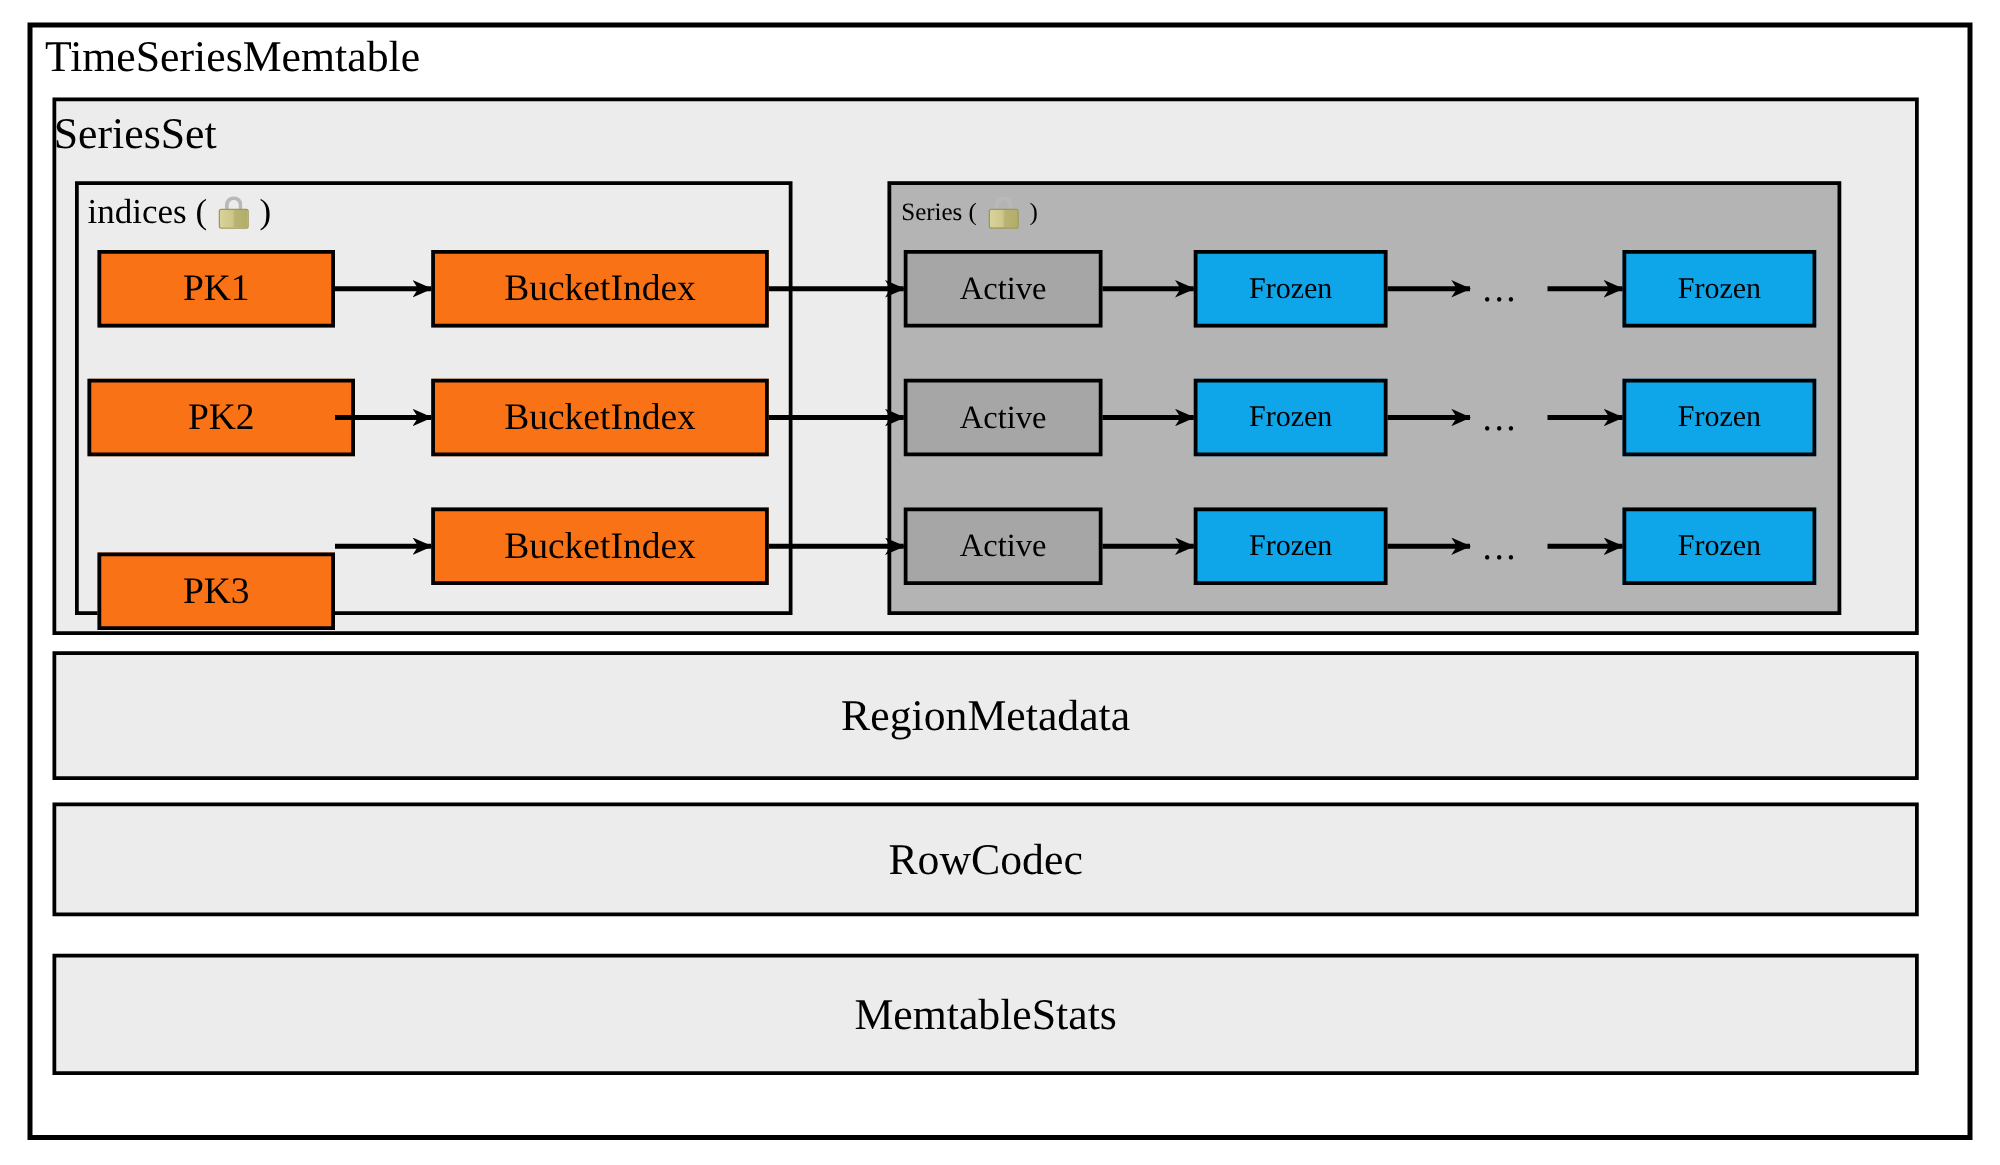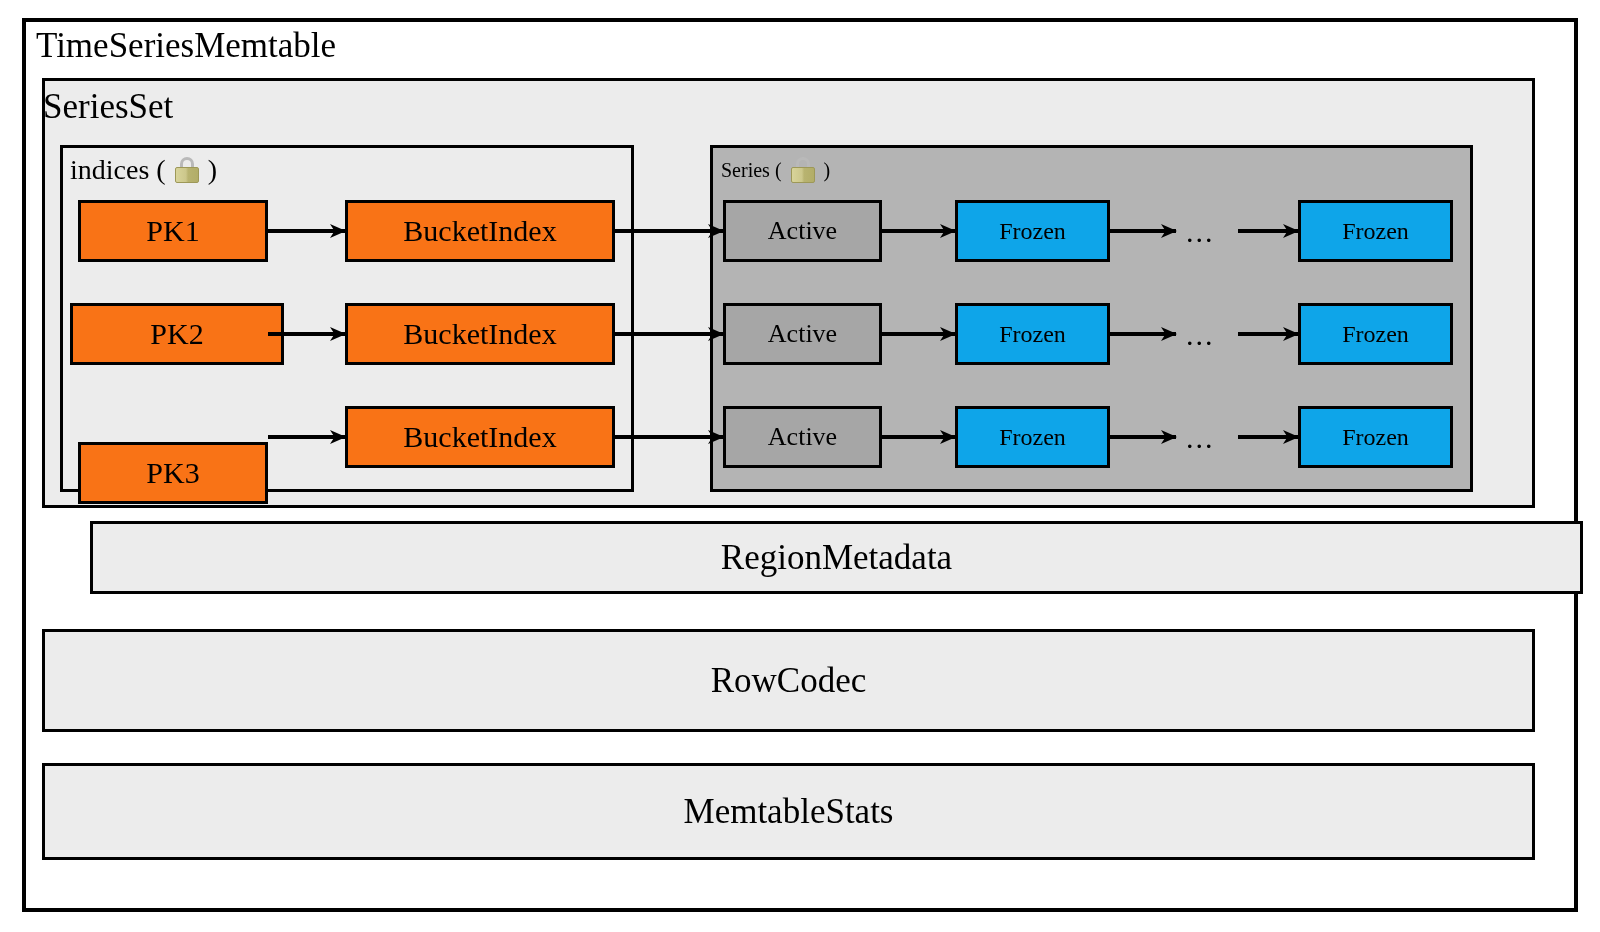--- a/index.html
+++ b/index.html
@@ -185,22 +185,22 @@
     border: 3px solid #000000;
     background: #ececec;
     box-sizing: border-box;
     display: flex;
     align-items: center;
     justify-content: center;
     font-size: 35px;
     line-height: 1;
     white-space: nowrap;
   }
-  .strip-1 { top: 521px; height: 73px; margin-left: 48px; }
-  .strip-2 { top: 629px; height: 103px; font-family: Liberation Serif, serif; }
+  .strip-1 { top: 521px; height: 103px; }
+  .strip-2 { top: 642px; height: 91px; font-family: Liberation Serif, serif; }
   .strip-3 { top: 763px; height: 97px; }
 </style>
 </head>
 <body>
 
 <div id="canvas">
 
   <div class="outer-box"></div>
   <div class="outer-title">TimeSeriesMemtable</div>
 

